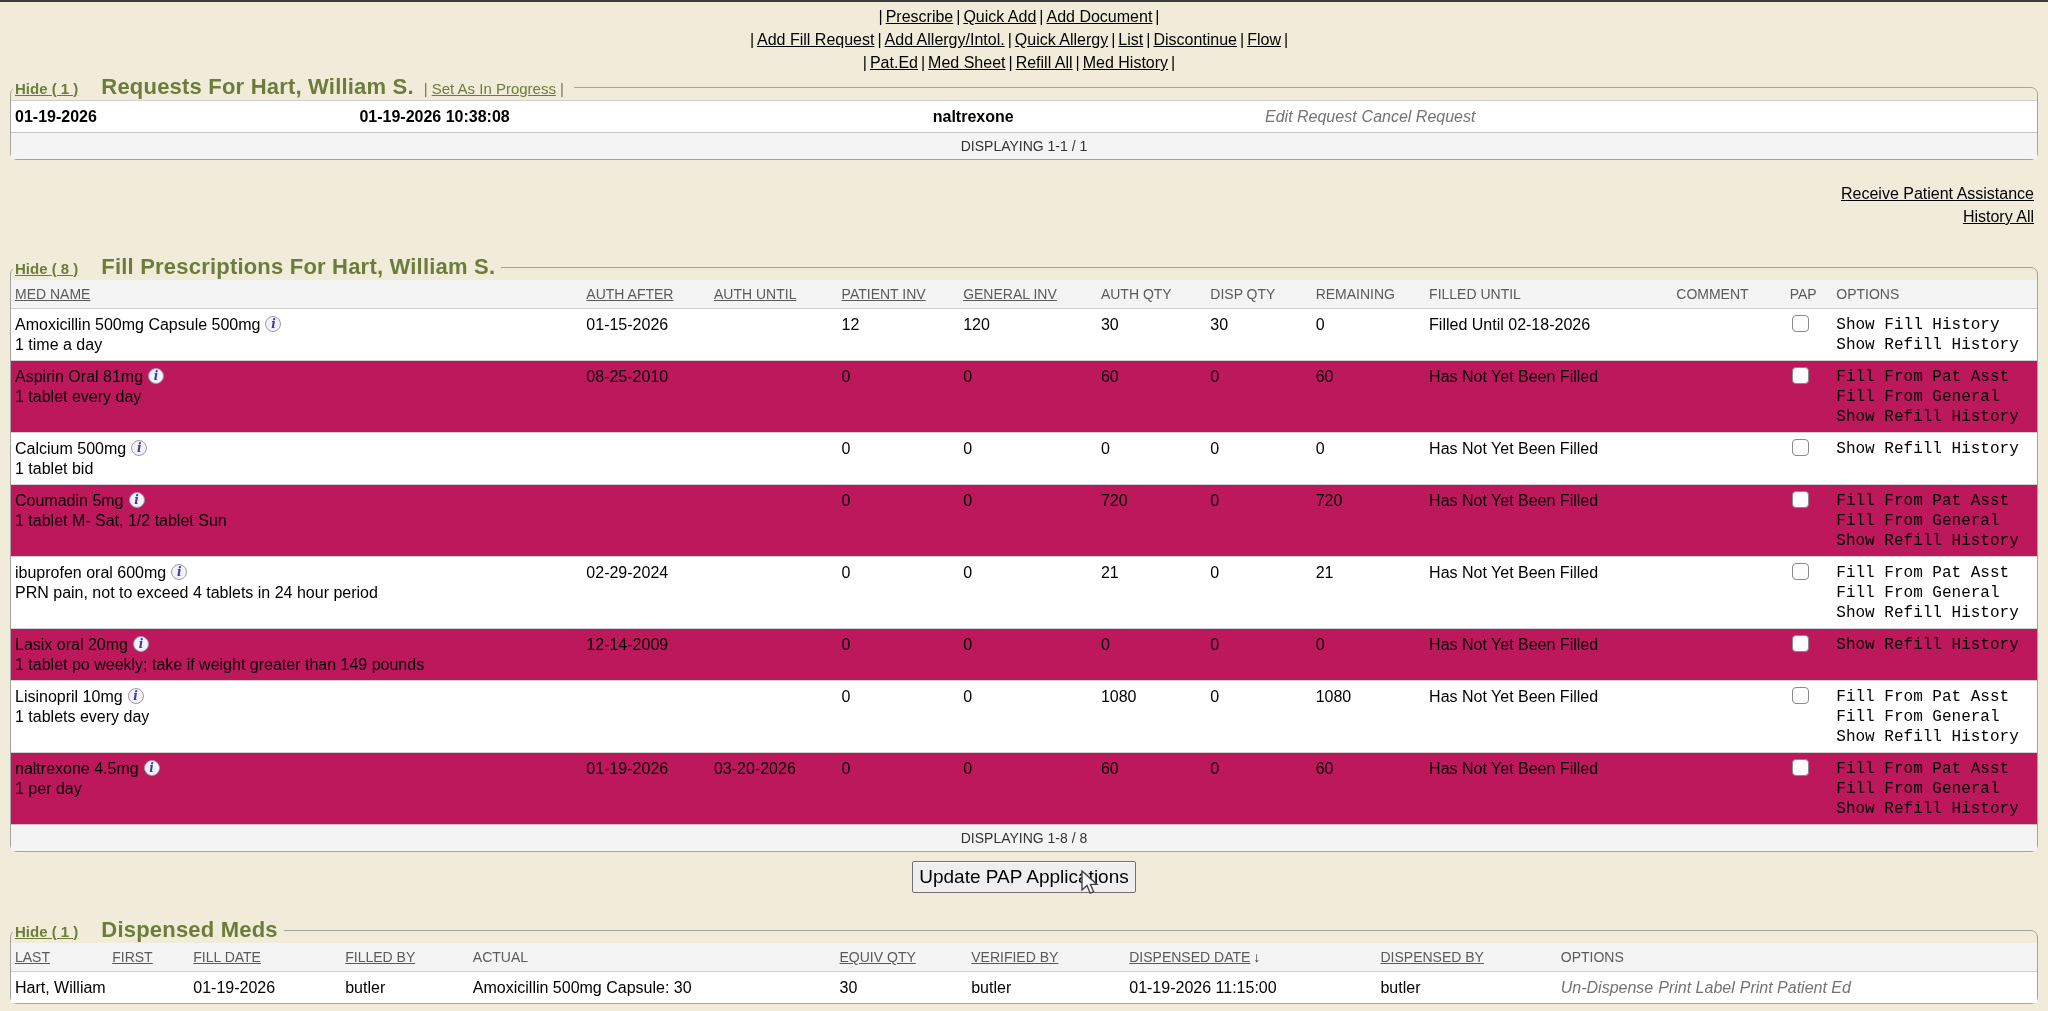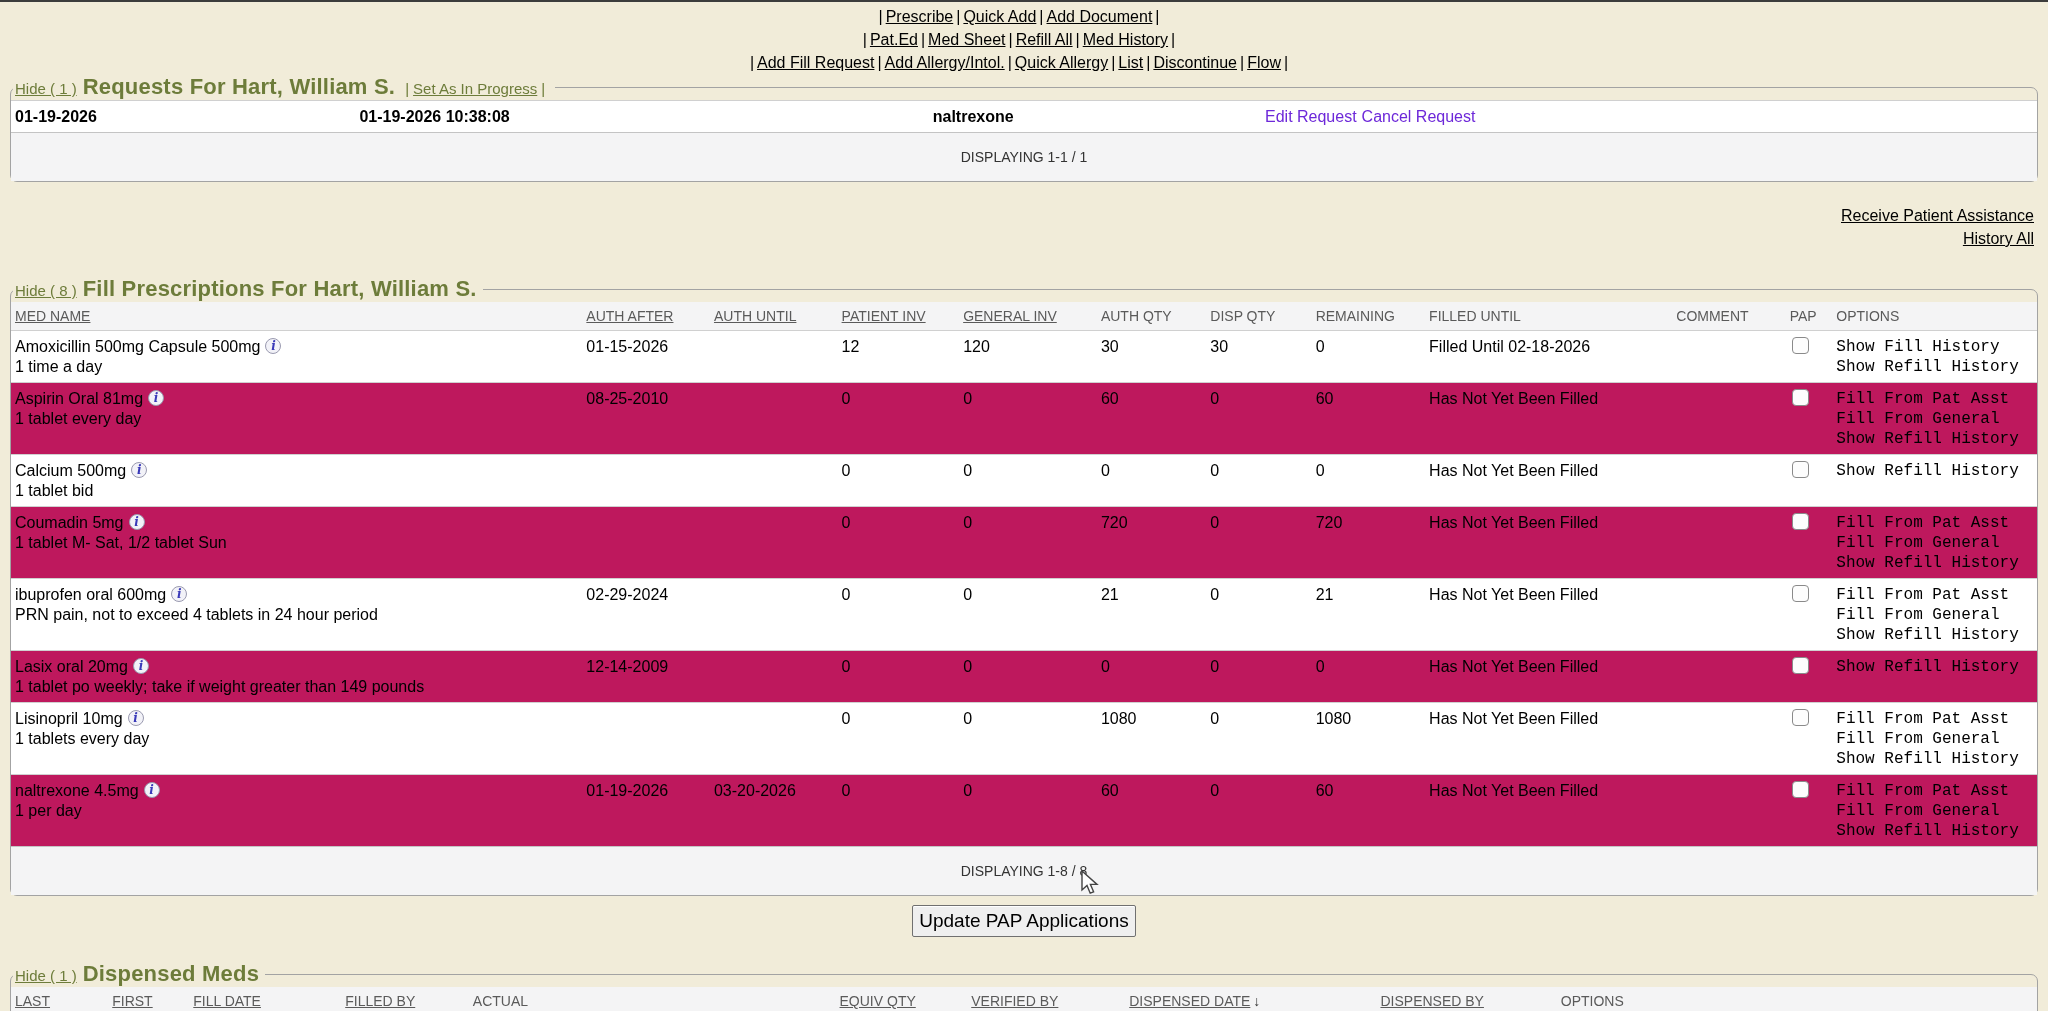--- a/index.html
+++ b/index.html
@@ -12,44 +12,44 @@
   a { color:#000; text-decoration:underline; cursor:pointer; }
   .topline { height:2px; background:#3c3c3c; }
 
   
   .menu { text-align:center; padding:3px 10px 0 0; line-height:23px; font-size:16px; }
   .menu .sep { text-decoration:none; margin:0 3px; color:#000; }
 
   
   fieldset { border:1px solid #a3a3a3; border-radius:7px; margin:0 10px; padding:0; }
   legend { margin-left:2px; padding:0 6px 0 2px; white-space:nowrap; }
-  .hide-link { color:#6d7c3a; font-weight:normal; font-size:15px; text-decoration:underline; margin-right:6px; }
+  .hide-link { color:#6d7c3a; font-weight:bold; font-size:15px; text-decoration:underline; margin-right:23px; }
   .section-title { color:#6d7c3a; font-weight:bold; font-size:22px; letter-spacing:0.2px; }
   .legend-extra { color:#6d7c3a; font-size:15px; margin-left:6px; }
   .legend-extra a { color:#6d7c3a; }
   .legend-extra .sep { text-decoration:none; margin:0 4px; }
 
   table { width:100%; border-collapse:collapse; table-layout:fixed; }
   th {
     text-align:left; font-weight:normal; color:#5a5a5a; font-size:14px;
     background:#f4f4f5; padding:6px 4px; white-space:nowrap; overflow:hidden;
   }
   th.sortable .hdr { text-decoration:underline; cursor:pointer; }
   td { padding:6px 4px 5px 4px; vertical-align:top; font-size:16px; line-height:20px; overflow:hidden; }
   tr.data-row { background:#ffffff; }
   tr.data-row.alt { background:#be185d; }
   tr.data-row td { border-top:1px solid #d0d0d0; }
   tr.display-row td {
     background:#f4f4f5; border-top:1px solid #c4c4c4; text-align:center;
-    font-size:14px; color:#333; padding:16px 4px; line-height:16px;
+    font-size:14px; color:#333; padding:5px 4px; line-height:16px;
   }
   td.bold { font-weight:bold; }
 
   .opt { display:block; text-decoration:none; color:#000;font-family:Liberation Mono, monospace; }
-  .opt-inline { text-decoration:none; color:#6d28d9; margin-right:5px; }
+  .opt-inline { text-decoration:none; color:#737373; margin-right:5px;font-style:italic; }
 
   .info-icon {
     display:inline-block; width:16px; height:16px; margin-left:5px;
     border:1px solid #9a9ab0; border-radius:50%; background:#f2f2f8;
     color:#3939b8; font-family:"DejaVu Serif", serif; font-style:italic; font-weight:bold;
     font-size:12px; line-height:14px; text-align:center; vertical-align:2px; cursor:pointer;
   }
   .checkbox {
     display:inline-block; width:17px; height:17px; background:#fdfdfd;
     border:1px solid #8a8a8a; border-radius:4px; cursor:pointer; margin-left:2px;
@@ -70,22 +70,22 @@
 
   .cursor { position:absolute; left:1078px; top:870px; width:24px; height:26px; pointer-events:none; }
 </style>
 </head>
 <body>
 
 <div class="topline"></div>
 
 <div class="menu">
   <div><span class="sep">|</span><a>Prescribe</a><span class="sep">|</span><a>Quick Add</a><span class="sep">|</span><a>Add Document</a><span class="sep">|</span></div>
+  <div><span class="sep">|</span><a>Add Fill Request</a><span class="sep">|</span><a>Add Allergy/Intol.</a><span class="sep">|</span><a>Quick Allergy</a><span class="sep">|</span><a>List</a><span class="sep">|</span><a>Discontinue</a><span class="sep">|</span><a>Flow</a><span class="sep">|</span></div>
   <div><span class="sep">|</span><a>Pat.Ed</a><span class="sep">|</span><a>Med Sheet</a><span class="sep">|</span><a>Refill All</a><span class="sep">|</span><a>Med History</a><span class="sep">|</span></div>
-  <div><span class="sep">|</span><a>Add Fill Request</a><span class="sep">|</span><a>Add Allergy/Intol.</a><span class="sep">|</span><a>Quick Allergy</a><span class="sep">|</span><a>List</a><span class="sep">|</span><a>Discontinue</a><span class="sep">|</span><a>Flow</a><span class="sep">|</span></div>
 </div>
 
 <fieldset>
   <legend>
     <a class="hide-link">Hide ( 1 )</a><span class="section-title">Requests For Hart, William S.</span><span class="legend-extra"><span class="sep">|</span><a>Set As In Progress</a><span class="sep">|</span></span>
   </legend>
   <table>
     <colgroup>
         <col style="width:17%">
         <col style="width:28.3%">

